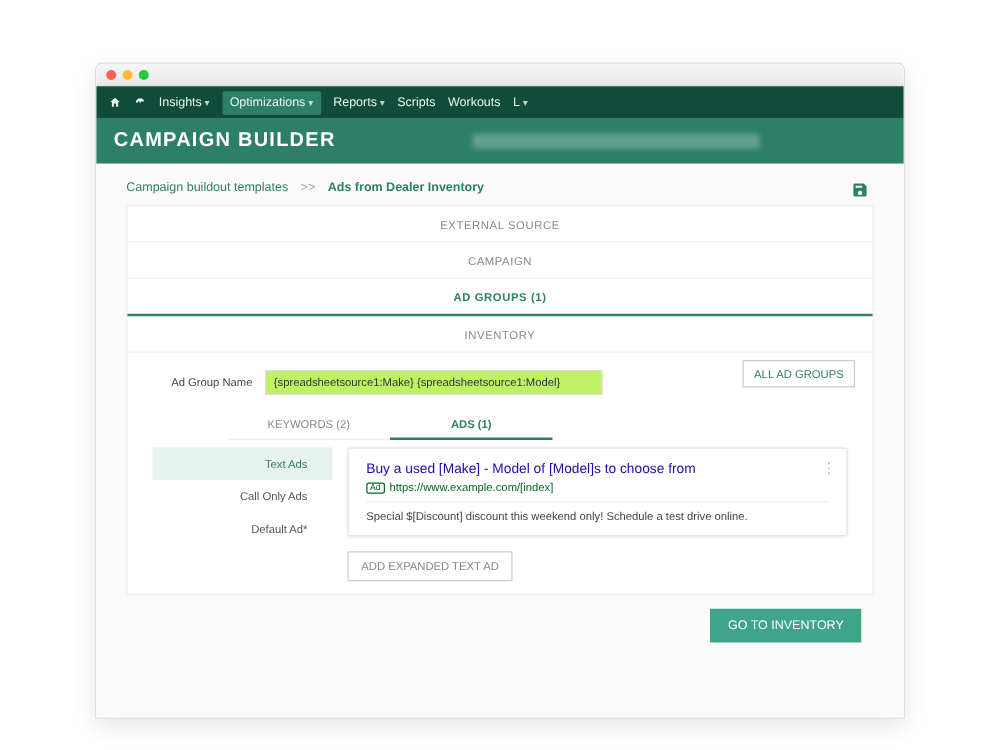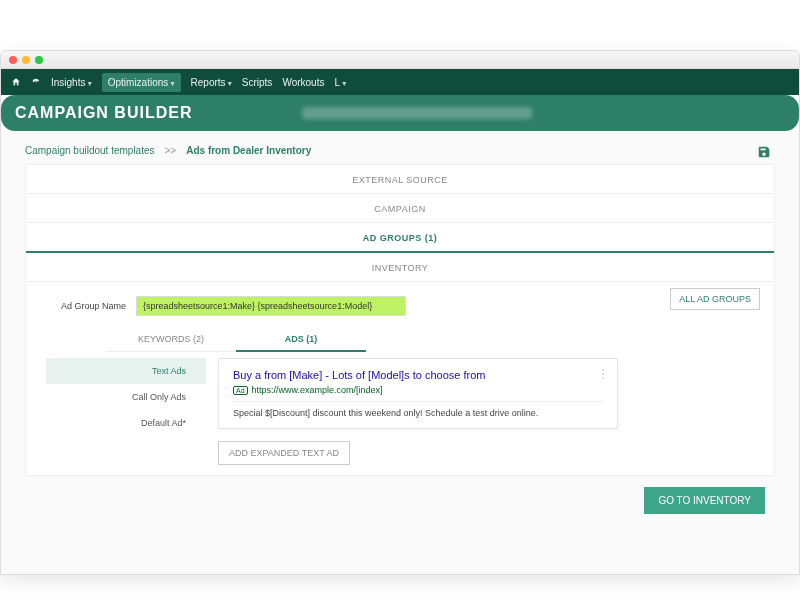--- a/index.html
+++ b/index.html
@@ -1,32 +1,32 @@
 <!DOCTYPE html>
 <html><head>
 <meta charset="utf-8">
 <style>
   * { box-sizing: border-box; margin: 0; padding: 0; font-family: -apple-system, BlinkMacSystemFont, "Segoe UI", Arial, sans-serif; }
   body { background: #fff; width: 800px; height: 600px; overflow: hidden; }
 
-  .window { width: 800px; margin: 50px auto 0; border: 1px solid #ddd; border-radius: 6px 6px 0 0; box-shadow: 0 6px 20px rgba(0,0,0,0.1); background: #fff; height: 525px; overflow: hidden; }
+  .window { width: 648px; margin: 50px auto 0; border: 1px solid #ddd; border-radius: 6px 6px 0 0; box-shadow: 0 6px 20px rgba(0,0,0,0.1); background: #fff; height: 525px; overflow: hidden; }
   .titlebar { height: 18px; background: linear-gradient(#f6f6f6,#e9e9e9); border-bottom:1px solid #dcdcdc; border-radius:6px 6px 0 0; display:flex; align-items:center; padding:0 8px; }
   .traffic { display:flex; gap:5px; }
   .dot { width:8px; height:8px; border-radius:50%; }
   .dot.r{background:#ff5f57;} .dot.y{background:#febc2e;} .dot.g{background:#28c840;}
 
   .topnav { background:#0f4d3a; height:26px; display:flex; align-items:center; color:#e9f2ef; font-size:10px; padding:0 10px; justify-content:space-between;}
   .topnav .left { display:flex; align-items:center; gap:10px;}
   .topnav .left span { cursor:pointer; }
   .topnav .left .active { background:#2e7f67; padding:4px 6px; border-radius:2px; }
   .topnav .right { display:flex; align-items:center; gap:10px;}
   .caret::after{content:" ▾"; font-size:8px; opacity:.8;}
   .ico { display:inline-block; }
 
-  .tealbar { background:#2e7f67; height:36px; display:flex; align-items:center; padding:0 14px; color:#fff;border-radius:14px; }
+  .tealbar { background:#2e7f67; height:36px; display:flex; align-items:center; padding:0 14px; color:#fff; }
   .tealbar h1 { font-size:16px; letter-spacing:1px; font-weight:600;}
   .tealbar .blur { margin-left:110px; width:230px; height:12px; background:rgba(255,255,255,0.25); border-radius:3px; filter:blur(2px);}
   
   .content { background:#fafafa; padding:14px 24px 24px; height:calc(100% - 80px); position:relative;}
   .breadcrumb { font-size:10px; color:#2e7f67; display:flex; align-items:center; gap:10px; margin-bottom:8px;}
   .breadcrumb .sep{color:#999;}
   .breadcrumb .cur{font-weight:600;}
   .save-ico { position:absolute; top:14px; right:28px; color:#2e7f67; }
 
   .card { background:#fff; border:1px solid #eee; border-radius:2px; padding:0; }
@@ -140,21 +140,21 @@
 
         <div class="adsarea">
           <div class="leftmenu">
             <div class="item active">Text Ads</div>
             <div class="item">Call Only Ads</div>
             <div class="item">Default Ad*</div>
           </div>
           <div class="adcard">
             <div class="preview">
               <span class="more">⋮</span>
-              <div class="head">Buy a from [Make] - Lots of [Model]s to choose from</div>
+              <div class="head">Buy a used [Make] - Model of [Model]s to choose from</div>
               <div class="url">
                 <span class="adlabel">Ad</span>
                 <span>https://www.example.com/[index]</span>
               </div>
               <div class="desc">Special $[Discount] discount this weekend only! Schedule a test drive online.</div>
             </div>
             <button class="addbtn">ADD EXPANDED TEXT AD</button>
           </div>
         </div>
       </div>

